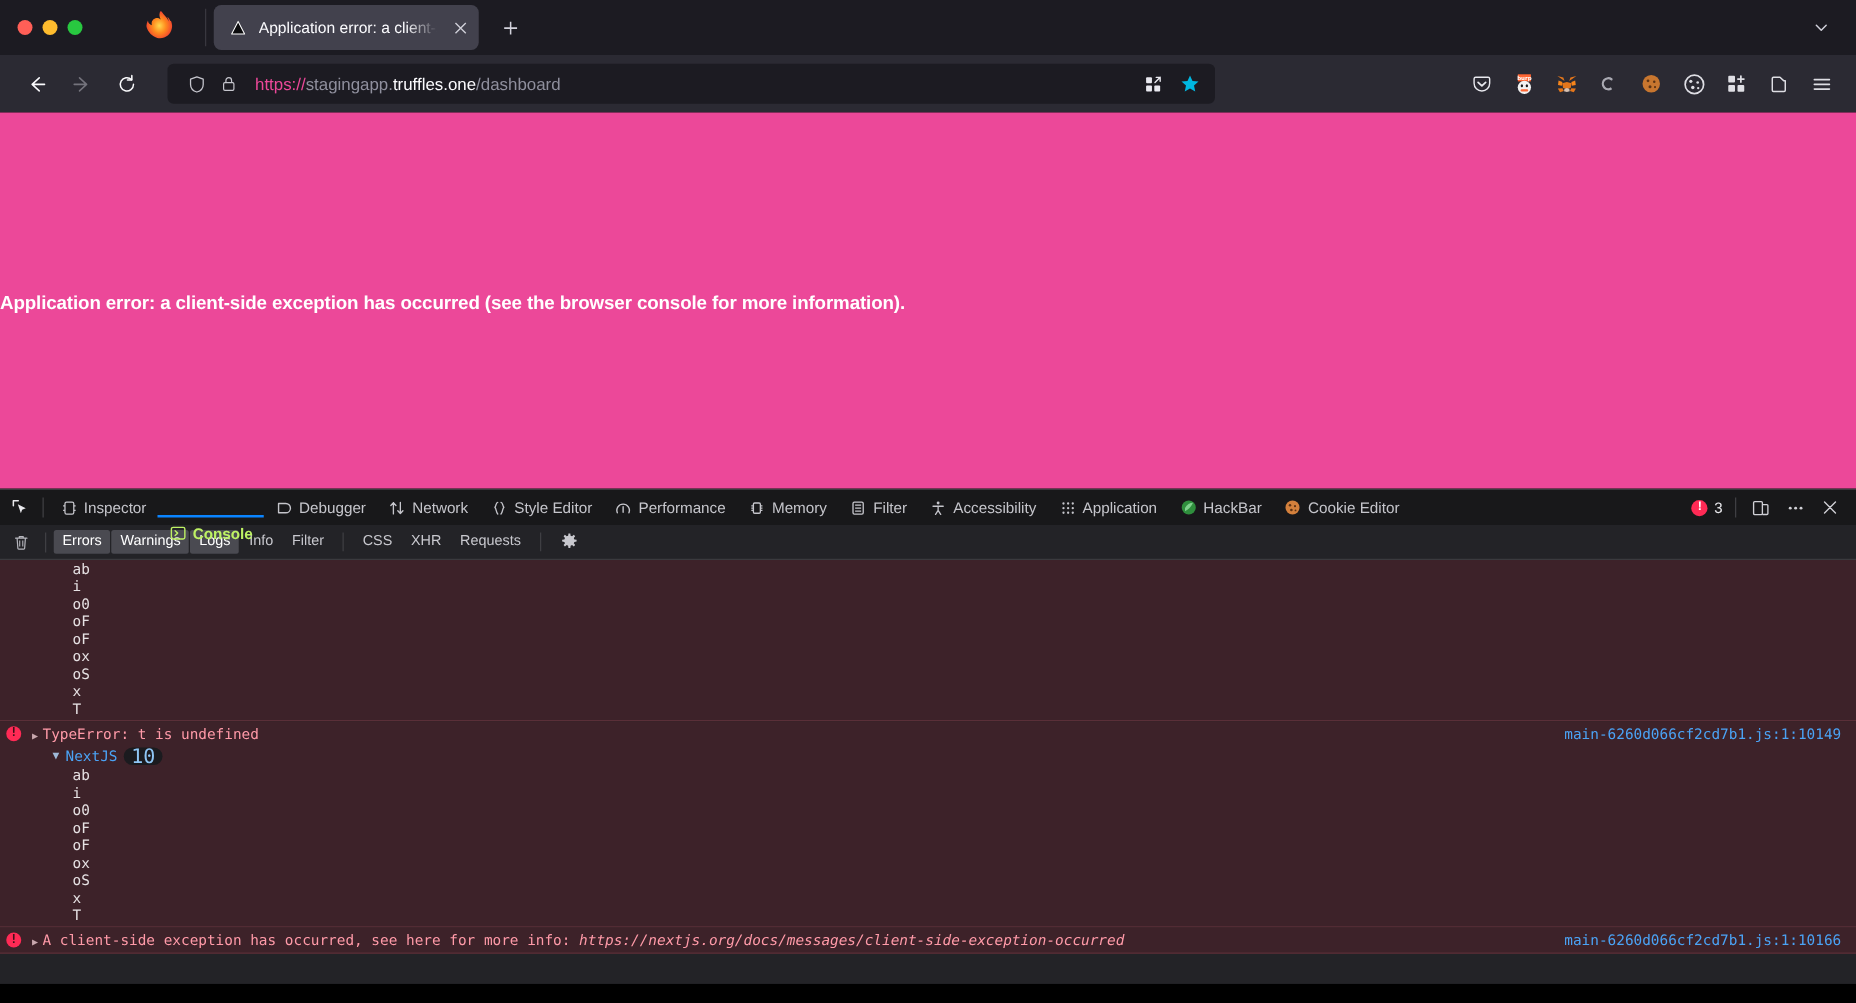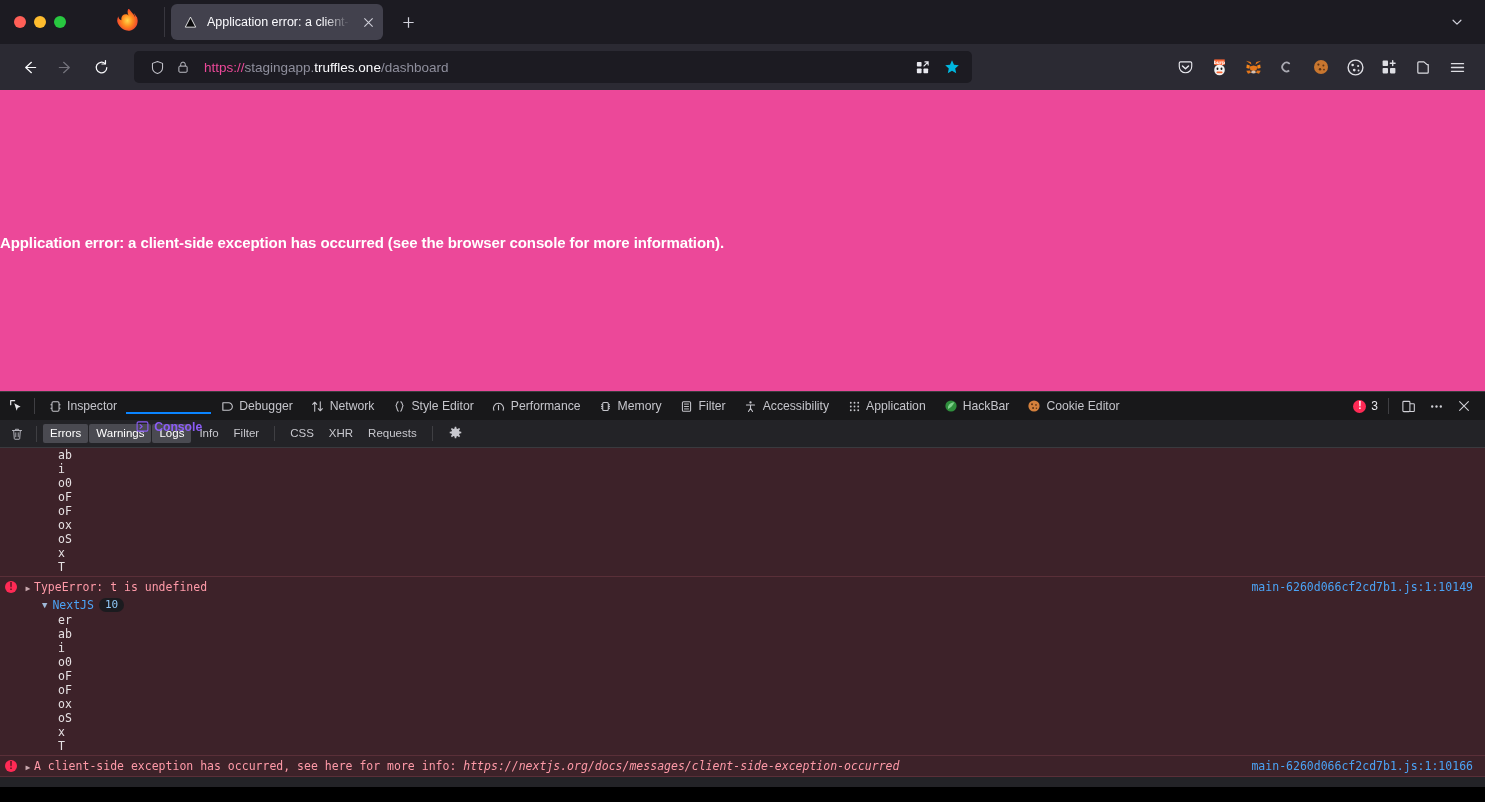--- a/index.html
+++ b/index.html
@@ -100,21 +100,21 @@
     border-top: 1px solid #3a3a3e; padding-left: 2px; position: relative;
   }
   .dt-picker { width: 28px; height: 27px; display:flex;align-items:center;justify-content:center; color:#e8e8ec; }
   .dt-div { width:1px; height:16px; background:#3f3f43; margin:0 4px; flex-shrink:0; }
   .dt-tab {
     height: 28px; display: flex; align-items: center; gap: 5px;
     padding: 0 9px; color: #c5c5cb; font-size: 12px; position: relative;
     white-space: nowrap;
   }
   .dt-tab .lbl { font-size: 12.2px; }
-  .dt-tab.active { color: #8b5cf6; font-weight: 700; margin-top: 41px; }
+  .dt-tab.active { color: #bef264; font-weight: 700; margin-top: 41px; }
   .dt-tab.active::before {
     content:''; position:absolute; left:0; right:0; top:-1px; height:2px; background:#0a84ff;
   }
   .dt-tab .ic { width:14px; height:14px; display:flex; align-items:center; justify-content:center; flex-shrink:0;}
   .dt-right { margin-left:auto; display:flex; align-items:center; gap:2px; padding-right: 8px; }
   .err-count {
     display:flex; align-items:center; gap:5px; color:#e8e8ec; font-size:12px; padding-right: 4px;
   }
   .err-badge {
     width:13px;height:13px;border-radius:50%;background:#ff2a55;
@@ -170,21 +170,21 @@
   .ctext .ital { font-style: italic; }
   .csrc {
     color: #4ba3f5; font-size: 11.5px; padding-right: 12px; padding-left: 12px; flex-shrink:0; line-height:15px;
   }
   .stack { padding-left: 42px; padding-bottom: 2px; }
   .stack-group { display:flex; align-items:center; gap:5px; padding: 1px 0 1px 0; }
   .stk-tri { color:#9fb9d8; font-size:9px; line-height:1; }
   .stk-name { color: #4ba3f5; }
   .stk-badge {
     background: #1b1b1f; color:#8fc6f5; border-radius: 8px; padding: 0px 6px;
-    font-size: 11px; line-height: 14px;
+    font-size: 16px; line-height: 14px;
   }
   .stk-frame { color: #e6e1e3; line-height: 14px; padding-left: 16px; }
   .stack-top { padding-left: 58px; }
   .stack-top .stk-frame { padding-left: 0; }
 </style>
 </head>
 <body>
 
 <div class="browser">
 
@@ -582,21 +582,20 @@
           <span class="ctri" style="font-size:8px;">▶</span>
           <span class="ctext">TypeError: t is undefined</span>
           <span class="csrc">main-6260d066cf2cd7b1.js:1:10149</span>
         </div>
         <div class="stack">
           <div class="stack-group">
             <span class="stk-tri">▼</span>
             <span class="stk-name">NextJS</span>
             <span class="stk-badge">10</span>
           </div>
-          <div class="stk-frame">er</div>
           <div class="stk-frame">ab</div>
           <div class="stk-frame">i</div>
           <div class="stk-frame">o0</div>
           <div class="stk-frame">oF</div>
           <div class="stk-frame">oF</div>
           <div class="stk-frame">ox</div>
           <div class="stk-frame">oS</div>
           <div class="stk-frame">x</div>
           <div class="stk-frame">T</div>
         </div>

